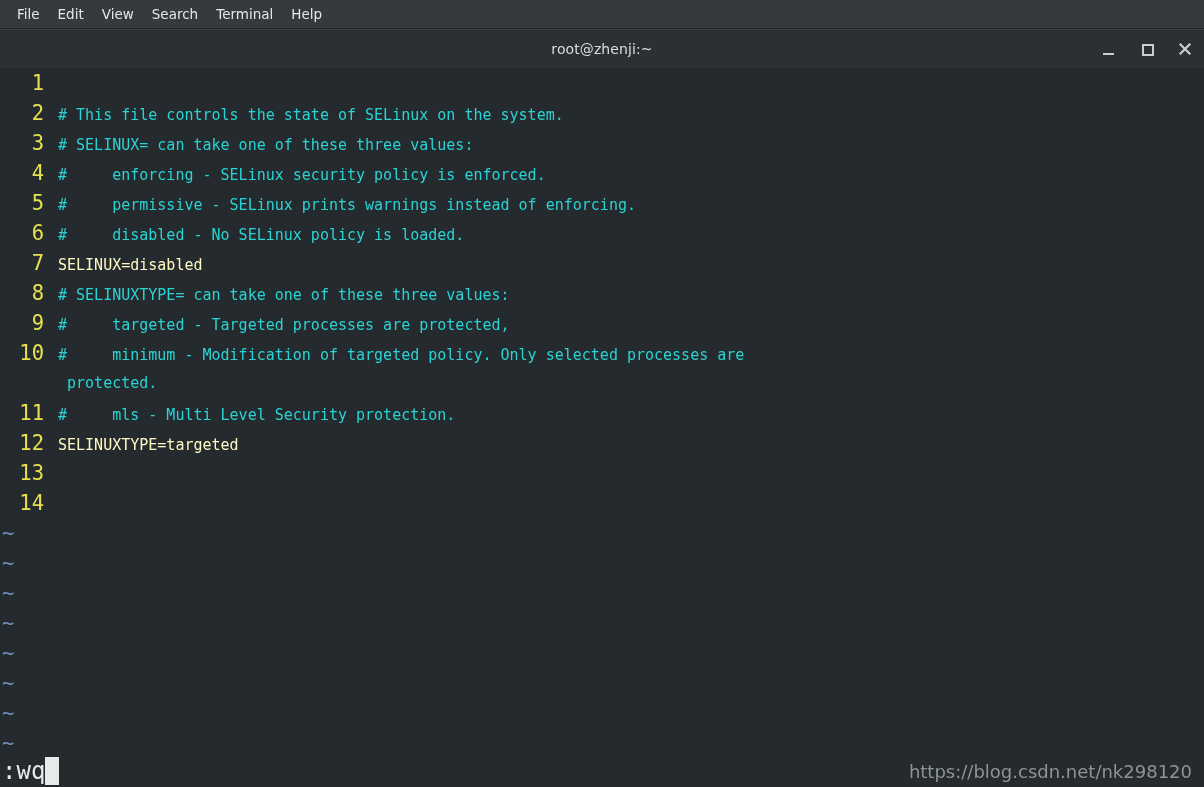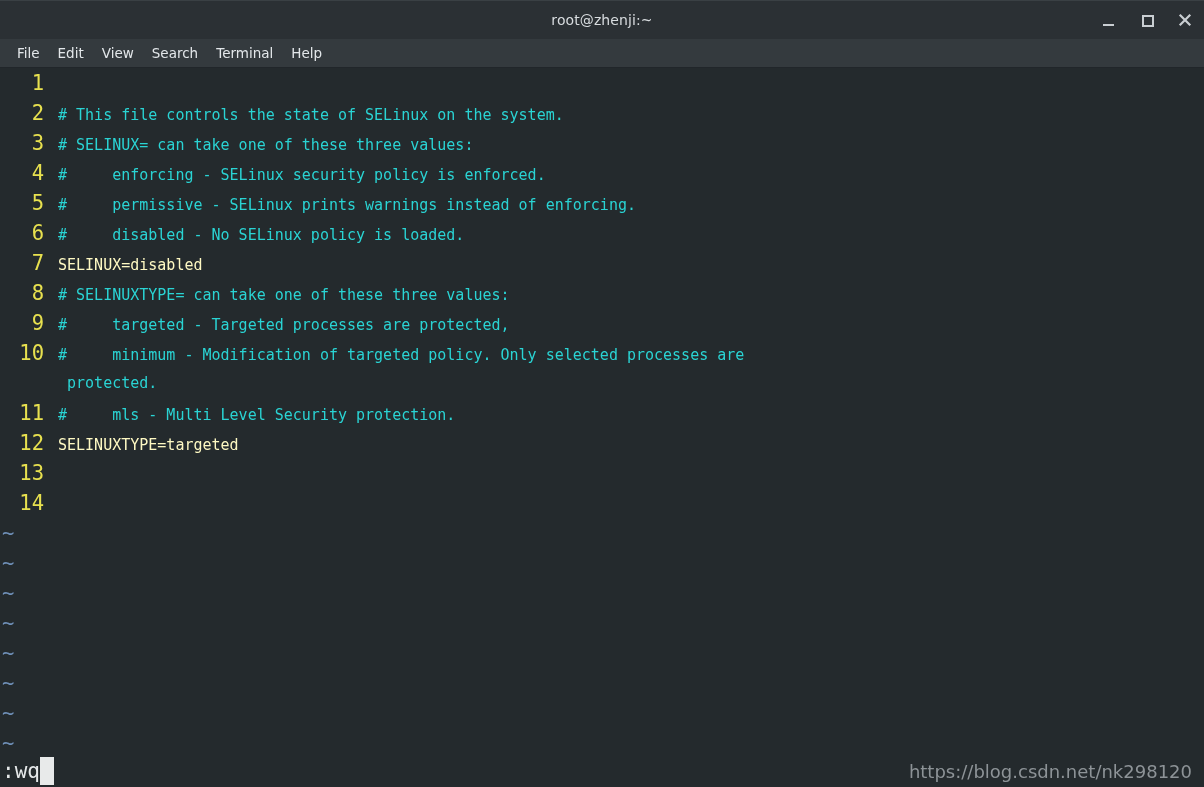--- a/index.html
+++ b/index.html
@@ -158,21 +158,21 @@
     height: 32px;
     min-height: 32px;
     background: #242a2d;
     position: relative;
     display: flex;
     align-items: center;
   }
   #cmdline {
     color: #e6e9ea;
     font-family: "DejaVu Sans Mono", monospace;
-    font-size: 21px;
+    font-size: 24px;
     padding-left: 2px;
     white-space: pre;
     display: flex;
     align-items: center;
   }
   #cmd-cursor {
     display: inline-block;
     width: 14px;
     height: 28px;
     background: #e8eaea;
@@ -185,43 +185,43 @@
     color: #8d9397;
     font-family: "DejaVu Sans", sans-serif;
     font-size: 18px;
     white-space: nowrap;
   }
 </style>
 </head>
 <body>
 
 <div id="window">
+
+  <div id="menubar">
+    <div class="menu-item">File</div>
+    <div class="menu-item">Edit</div>
+    <div class="menu-item">View</div>
+    <div class="menu-item">Search</div>
+    <div class="menu-item">Terminal</div>
+    <div class="menu-item">Help</div>
+  </div>
 
   <div id="titlebar">
     <div id="title-text">root@zhenji:~</div>
     <div id="window-controls">
       <div class="wc-btn wc-min"></div>
       <div class="wc-btn wc-max"></div>
       <div class="wc-btn wc-close">
         <svg width="14" height="14" viewBox="0 0 14 14" aria-hidden="true">
           <path d="M2.5 2.5 L11.5 11.5 M11.5 2.5 L2.5 11.5" stroke="#c9ced2" stroke-width="2.2" stroke-linecap="square"></path>
         </svg>
       </div>
     </div>
   </div>
 
-  <div id="menubar">
-    <div class="menu-item">File</div>
-    <div class="menu-item">Edit</div>
-    <div class="menu-item">View</div>
-    <div class="menu-item">Search</div>
-    <div class="menu-item">Terminal</div>
-    <div class="menu-item">Help</div>
-  </div>
-
   <div id="terminal">
     <div id="buffer"><div class="row"><span class="lnum">1</span><span class="ltext c-plain"></span></div><div class="row"><span class="lnum">2</span><span class="ltext c-comment"># This file controls the state of SELinux on the system.</span></div><div class="row"><span class="lnum">3</span><span class="ltext c-comment"># SELINUX= can take one of these three values:</span></div><div class="row"><span class="lnum">4</span><span class="ltext c-comment">#     enforcing - SELinux security policy is enforced.</span></div><div class="row"><span class="lnum">5</span><span class="ltext c-comment">#     permissive - SELinux prints warnings instead of enforcing.</span></div><div class="row"><span class="lnum">6</span><span class="ltext c-comment">#     disabled - No SELinux policy is loaded.</span></div><div class="row"><span class="lnum">7</span><span class="ltext c-plain">SELINUX=disabled</span></div><div class="row"><span class="lnum">8</span><span class="ltext c-comment"># SELINUXTYPE= can take one of these three values:</span></div><div class="row"><span class="lnum">9</span><span class="ltext c-comment">#     targeted - Targeted processes are protected,</span></div><div class="row"><span class="lnum">10</span><span class="ltext c-comment">#     minimum - Modification of targeted policy. Only selected processes are</span></div><div class="row"><span class="lnum"></span><span class="ltext c-comment"> protected.</span></div><div class="row"><span class="lnum">11</span><span class="ltext c-comment">#     mls - Multi Level Security protection.</span></div><div class="row"><span class="lnum">12</span><span class="ltext c-plain">SELINUXTYPE=targeted</span></div><div class="row"><span class="lnum">13</span><span class="ltext c-plain"></span></div><div class="row"><span class="lnum">14</span><span class="ltext c-plain"></span></div><div class="tilde-row"><span class="tilde">~</span></div><div class="tilde-row"><span class="tilde">~</span></div><div class="tilde-row"><span class="tilde">~</span></div><div class="tilde-row"><span class="tilde">~</span></div><div class="tilde-row"><span class="tilde">~</span></div><div class="tilde-row"><span class="tilde">~</span></div><div class="tilde-row"><span class="tilde">~</span></div><div class="tilde-row"><span class="tilde">~</span></div></div>
   </div>
 
   <div id="statusline">
     <div id="cmdline">
       <span>:wq</span><span id="cmd-cursor"></span>
     </div>
     <div id="watermark">https://blog.csdn.net/nk298120</div>
   </div>

